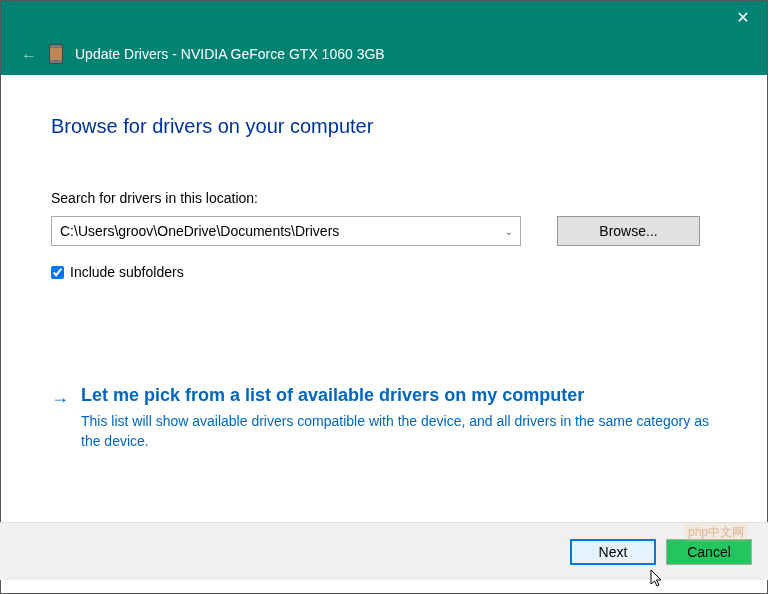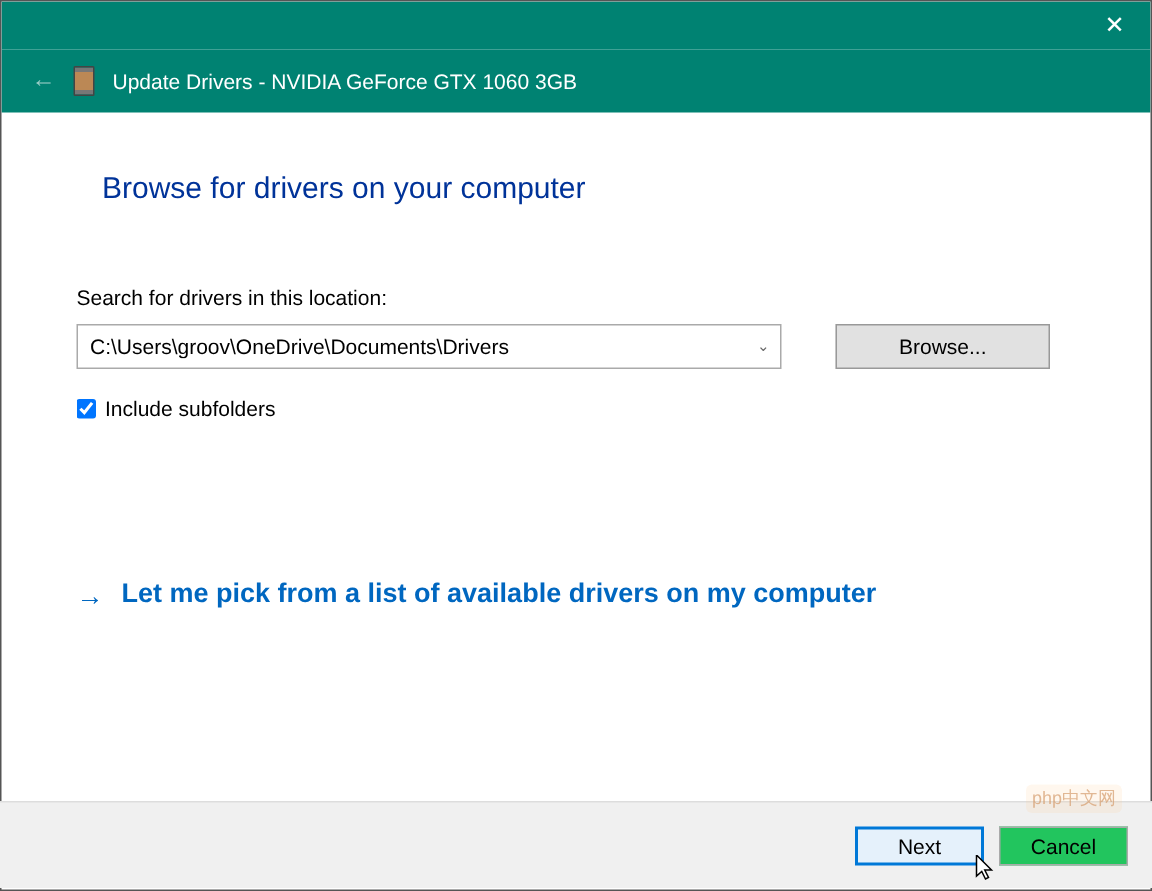--- a/index.html
+++ b/index.html
@@ -4,37 +4,37 @@
   <style>
     * { box-sizing: border-box; margin: 0; padding: 0; }
     body { font-family: "Segoe UI", Tahoma, sans-serif; background: #fff; width: 768px; height: 594px; overflow: hidden; border: 1px solid #555; }
     .titlebar { background: #008272; height: 32px; display: flex; justify-content: flex-end; align-items: center; padding: 0 12px; }
     .close-btn { color: white; font-size: 16px; cursor: pointer; width: 24px; text-align: center; }
     .header { background: #008272; height: 42px; display: flex; align-items: center; padding: 0 20px; gap: 12px; }
     .back-arrow { color: rgba(255,255,255,0.6); font-size: 16px; cursor: pointer; }
     .device-icon { width: 14px; height: 20px; background: linear-gradient(to bottom, #777 0%, #777 15%, #b85 15%, #b85 85%, #777 85%); border: 1px solid #444; border-radius: 1px; }
     .header-text { color: white; font-size: 14px; }
     .content { padding: 40px 50px 0 50px; height: 460px; position: relative; }
-    .page-title { color: #003399; font-size: 20px; font-weight: 400; margin-bottom: 52px; margin-left: 17px; }
+    .page-title { color: #003399; font-size: 20px; font-weight: 400; margin-bottom: 52px; }
     .field-label { font-size: 14px; margin-bottom: 10px; }
     .path-row { display: flex; gap: 36px; margin-bottom: 18px; }
     .path-input-wrap { flex: 0 0 470px; position: relative; }
     .path-input { width: 100%; height: 30px; border: 1px solid #aaa; padding: 0 24px 0 8px; font-size: 14px; font-family: inherit; }
     .dropdown-caret { position: absolute; right: 8px; top: 50%; transform: translateY(-50%); font-size: 10px; color: #666; pointer-events: none; }
     .browse-btn { width: 143px; height: 30px; border: 1px solid #999; background: #e1e1e1; font-size: 14px; cursor: pointer; font-family: inherit; }
     .checkbox-row { display: flex; align-items: center; gap: 6px; }
     .checkbox { width: 13px; height: 13px; }
     .checkbox-label { font-size: 14px; }
     .option-link { position: absolute; left: 50px; top: 310px; right: 50px; }
     .option-row { display: flex; gap: 12px; }
     .arrow-icon { color: #0067c0; font-size: 18px; margin-top: 2px; flex: 0 0 auto; }
     .option-text { flex: 1; }
     .option-title { color: #0067c0; font-size: 18px; cursor: pointer; font-weight: bold; }
     .option-desc { color: #0067c0; font-size: 14px; margin-top: 6px; line-height: 1.4; }
-    .footer { position: absolute; bottom: 2px; left: 0; right: 0; height: 58px; border-top: 1px solid #ddd; background: #f0f0f0; display: flex; justify-content: flex-end; align-items: center; padding: 0 16px; gap: 10px; }
+    .footer { position: absolute; bottom: 14px; left: 0; right: 0; height: 58px; border-top: 1px solid #ddd; background: #f0f0f0; display: flex; justify-content: flex-end; align-items: center; padding: 0 16px; gap: 10px; }
     .footer-btn { width: 86px; height: 26px; font-size: 14px; border: 1px solid #aaa; background: #22c55e; cursor: pointer; font-family: inherit; }
     .footer-btn.primary { border: 2px solid #0078d7; background: #e5f1fb; }
     .watermark { position: absolute; right: 20px; bottom: 52px; font-size: 12px; color: #d8a070; opacity: 0.75; pointer-events: none; background: rgba(255,200,140,0.2); padding: 1px 4px; border-radius: 4px; }
     .cursor { position: absolute; bottom: 6px; right: 104px; width: 14px; height: 18px; pointer-events: none; }
   </style>
 </head>
 <body>
 
 <div class="titlebar">
   <span class="close-btn">✕</span>
@@ -61,20 +61,21 @@
   <div class="checkbox-row">
     <input type="checkbox" class="checkbox" checked="" style="">
     <span class="checkbox-label">Include subfolders</span>
   </div>
 
   <div class="option-link">
     <div class="option-row">
       <span class="arrow-icon">→</span>
       <div class="option-text">
         <div class="option-title">Let me pick from a list of available drivers on my computer</div>
+        <div class="option-desc">This list will show available drivers compatible with the device, and all drivers in the same category as the device.</div>
       </div>
     </div>
   </div>
 </div>
 
 <div class="footer">
   <button class="footer-btn primary">Next</button>
   <button class="footer-btn">Cancel</button>
 </div>
 

